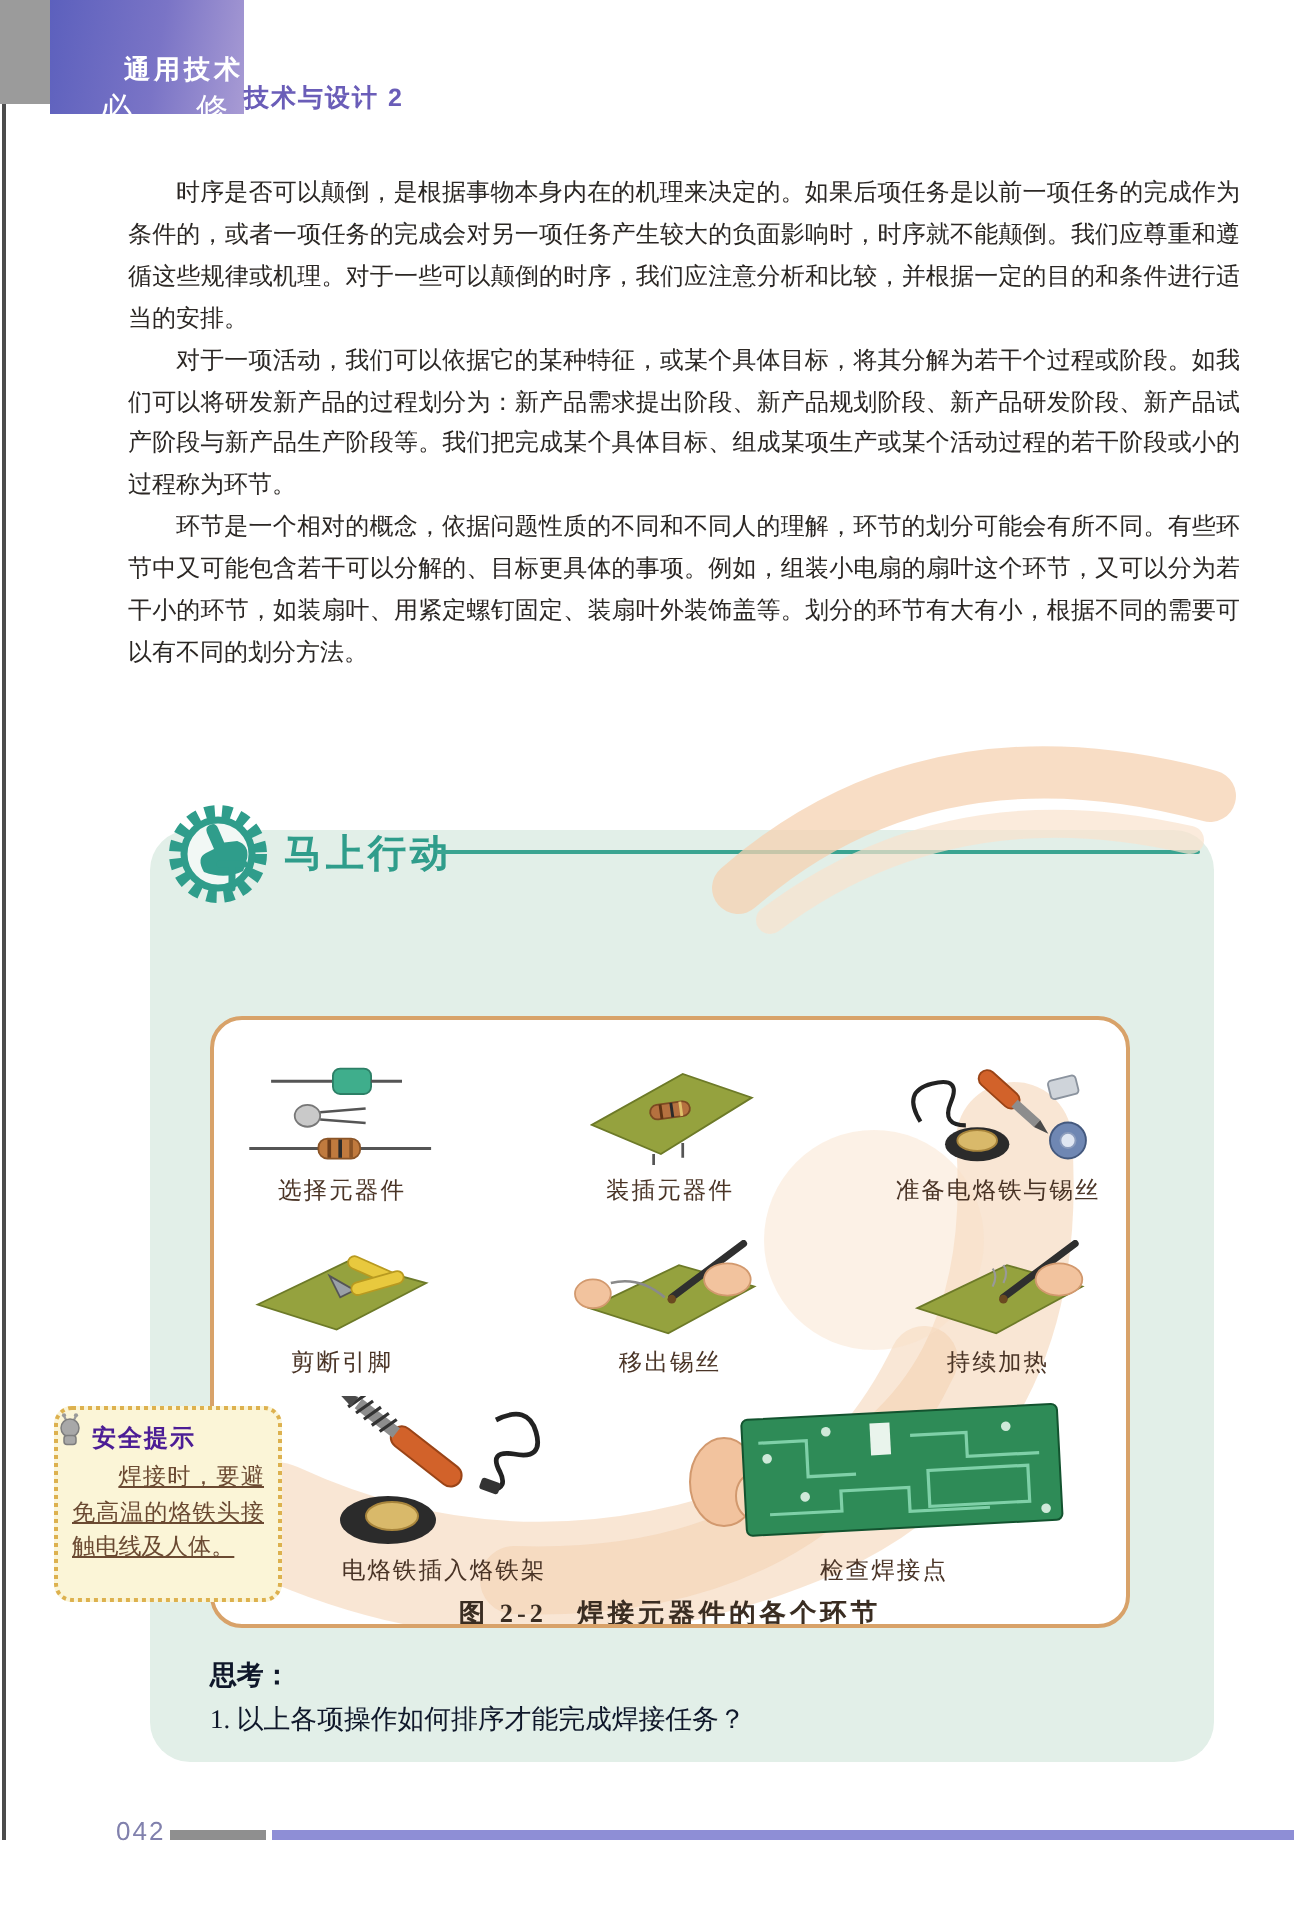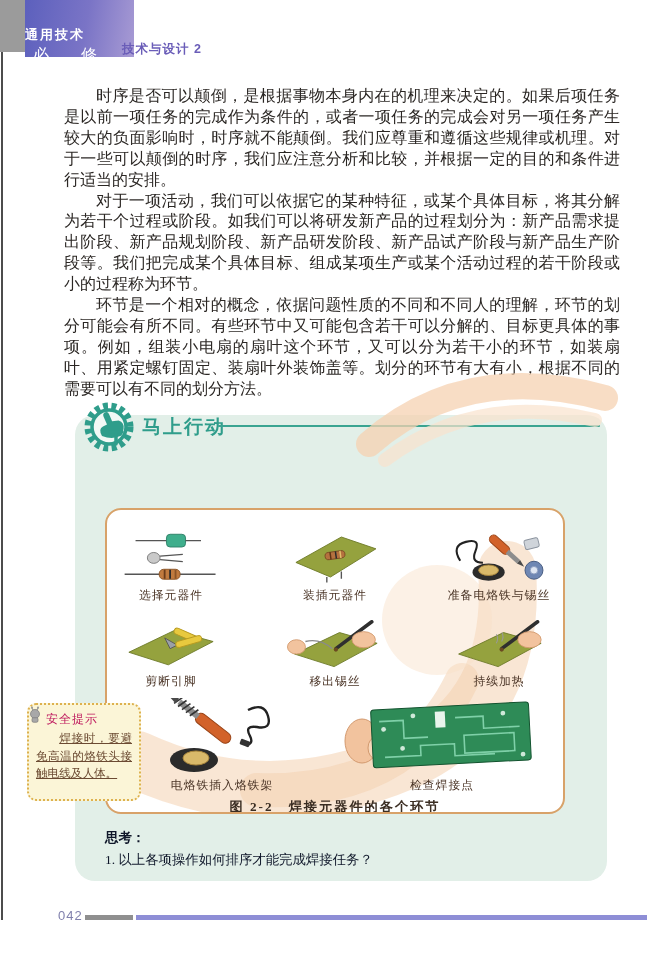--- a/index.html
+++ b/index.html
@@ -6,34 +6,34 @@
   html,body { background:#e8e8e8; }
   .page {
     position:relative; width:647px; height:966px; margin:0 auto;
     background:#ffffff; overflow:hidden;
     font-family:"Liberation Serif","DejaVu Serif",serif; color:#2e2a28;
   }
   
   .corner-gray { position:absolute; left:0; top:0; width:25px; height:52px; background:#9b9b9b; }
   .page-left-rule { position:absolute; left:1px; top:52px; width:2px; height:868px; background:#4c4c4c; }
   .header-badge {
-    position:absolute; left:25px; top:0; width:109px; height:57px;
+    position:absolute; left:25px; top:0; width:97px; height:57px;
     background:linear-gradient(100deg,#5c60bd 0%,#7a74c6 55%,#a89bd4 100%);
-    color:#ffffff; text-align:left; font-family:"Liberation Sans","DejaVu Sans",sans-serif;
+    color:#ffffff; text-align:right; font-family:"Liberation Sans","DejaVu Sans",sans-serif;
   }
   .header-badge .course { margin-top:26px; font-size:13px; font-weight:bold; letter-spacing:2px; }
   .header-badge .level  { font-size:16px; letter-spacing:8px; margin-top:1px; text-indent:8px; }
   .book-title {
     position:absolute; left:122px; top:41px; font-size:12.5px; font-weight:bold;
     color:#6a5db8; font-family:"Liberation Sans","DejaVu Sans",sans-serif; letter-spacing:1px;
   }
   
   .body-text {
     position:absolute; left:64px; top:86px; width:556px;
-    font-size:16px; line-height:20.9px; text-align:justify; color:#2b2724;
+    font-size:12px; line-height:20.9px; text-align:justify; color:#2b2724;
   }
   .body-text p { text-indent:2em; }
   
   .swirl-top { position:absolute; left:355px; top:352px; width:265px; height:120px; z-index:3; pointer-events:none; }
   
   .activity-panel {
     position:absolute; left:75px; top:415px; width:532px; height:466px;
     background:#e2efe8; border-radius:20px; z-index:1;
   }
   .activity-head { position:absolute; left:5px; top:-17px; width:520px; height:64px; }
@@ -72,21 +72,21 @@
   .think-block { position:absolute; left:30px; top:412px; font-size:13.4px; color:#0f172a; line-height:22px; }
   .think-label { font-weight:bold; }
   
   .safety-box {
     position:absolute; left:27px; top:703px; width:114px; min-height:98px;
     background:#fbf5d7; border:2px dotted #ddb14e; border-radius:9px;
     padding:6px 7px 8px 7px; z-index:4;
   }
   .safety-head { display:flex; align-items:center; margin-bottom:2px; }
   .robot-icon { width:18px; height:18px; margin:-12px 2px 0 -10px; }
-  .safety-title { font-size:12px; font-weight:normal; color:#be185d; letter-spacing:1px;
+  .safety-title { font-size:12px; font-weight:bold; color:#4c1d95; letter-spacing:1px;
     font-family:"Liberation Sans","DejaVu Sans",sans-serif; }
   .safety-text { font-size:11.6px; line-height:17.5px; color:#6b4a32; text-indent:2em; text-align:justify;text-decoration:underline; }
   
   .footer-pagenum {
     position:absolute; left:58px; top:908px; font-size:13px; color:#8181ad;
     font-family:"Liberation Sans","DejaVu Sans",sans-serif; letter-spacing:1px;
   }
   .footer-bar-gray   { position:absolute; left:85px;  top:915px; width:48px;  height:5px; background:#8f8f8f; }
   .footer-bar-purple { position:absolute; left:136px; top:915px; width:511px; height:5px; background:#8e8ed6; }
   svg { display:block; }

